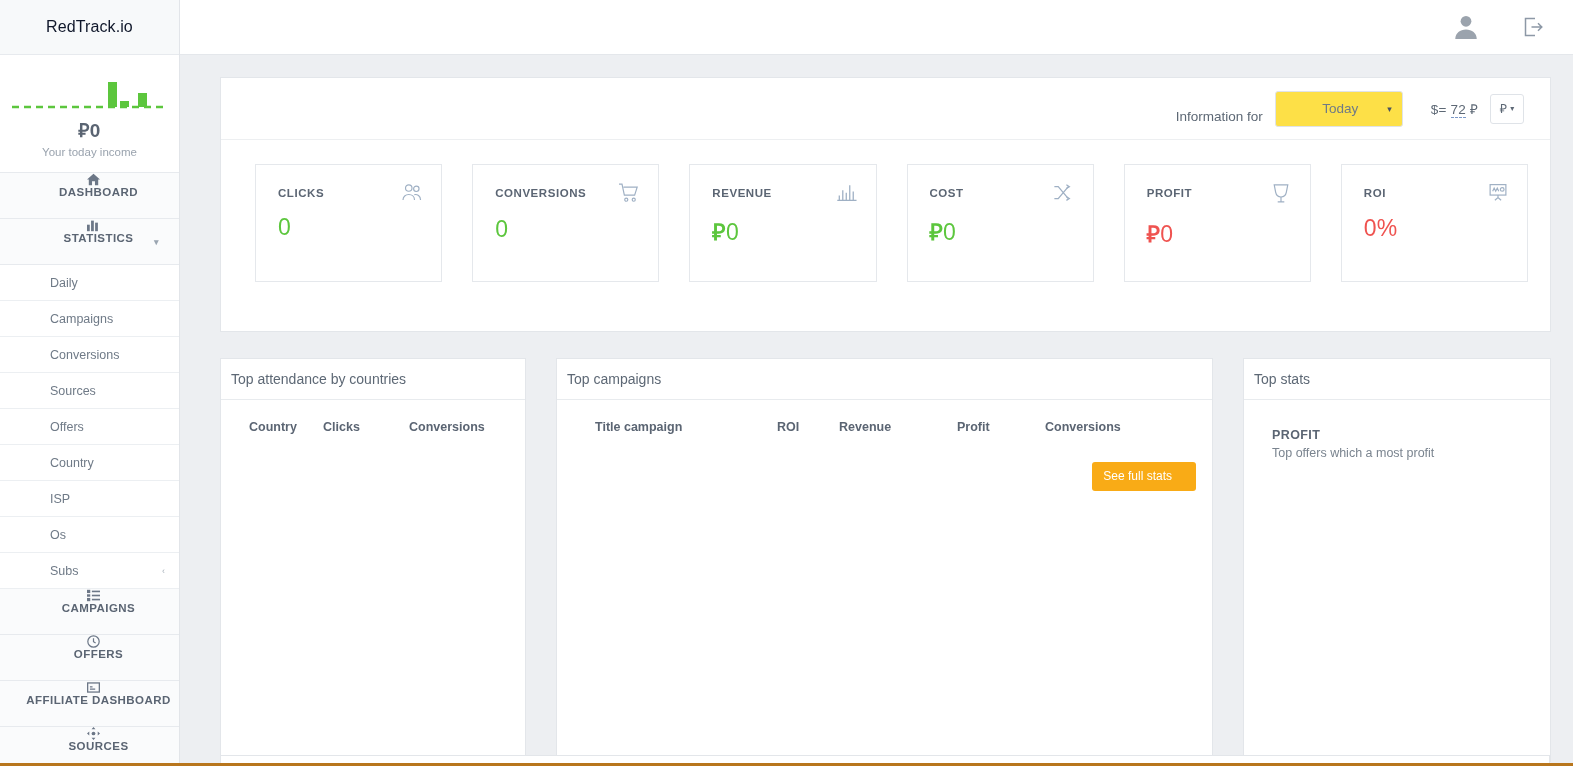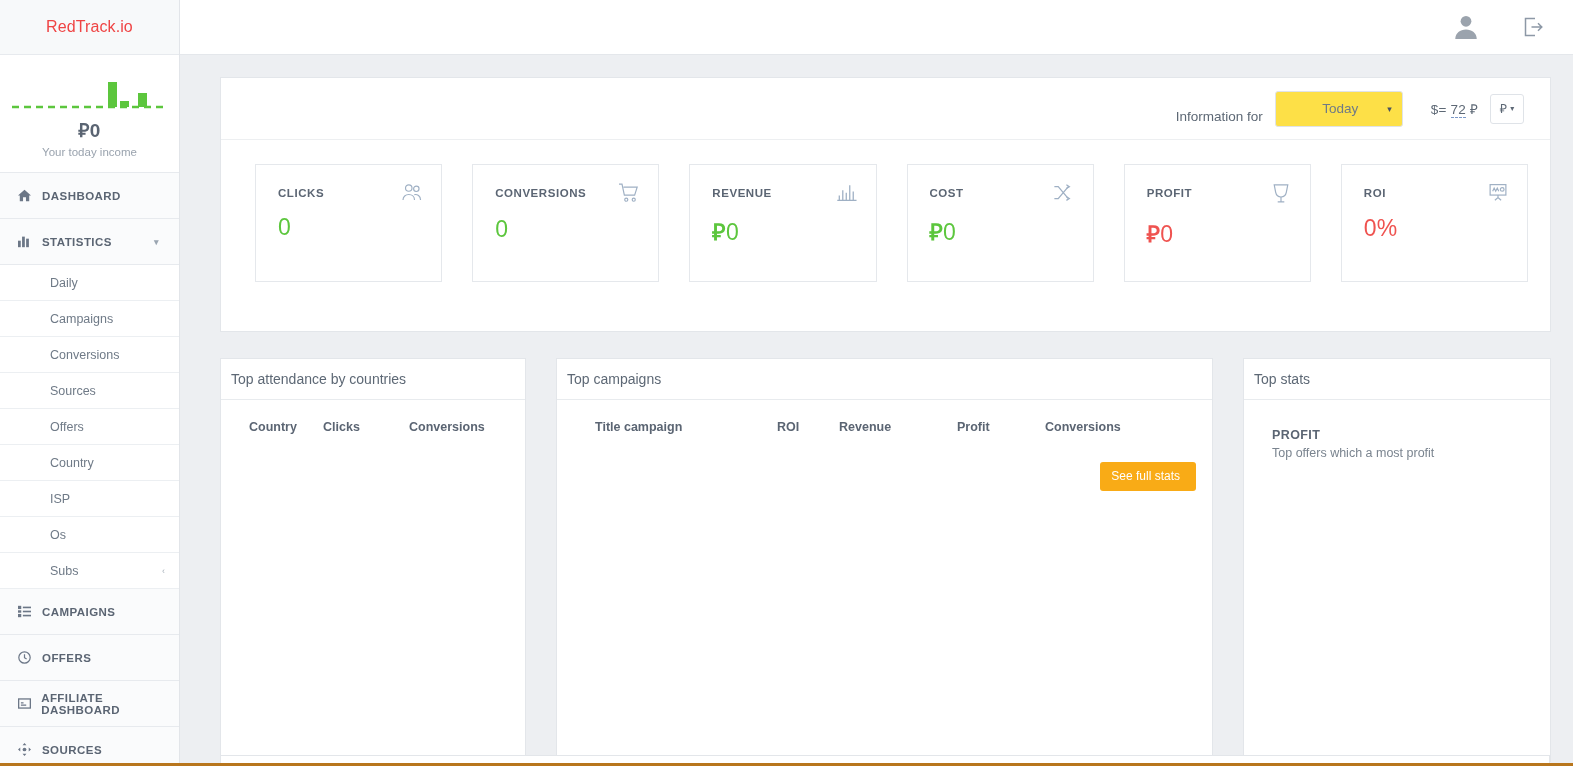--- a/index.html
+++ b/index.html
@@ -21,21 +21,21 @@
     border-right: 1px solid #e2e5e9;
     z-index: 5;
   }
   .brand {
     height: 55px;
     display: flex; align-items: center; justify-content: center;
     background: #f7f9fa;
     border-bottom: 1px solid #e7eaee;
   }
   .brand-text {
-    font-size: 16px; color: #ef4444; font-weight: 400;
+    font-size: 16px; color: #0f172a; font-weight: 400;
     letter-spacing: .1px;
   }
   .income-box {
     background: #ffffff;
     padding: 16px 10px 14px 10px;
     text-align: center;
     border-bottom: 1px solid #e7eaee;
   }
   .spark {
     height: 44px; width: 160px; margin: 0 auto 2px auto;
@@ -50,20 +50,21 @@
   .nav-group { list-style: none; margin: 0; padding: 0; }
   .nav-item {
     height: 46px;
     display: flex; align-items: center;
     padding: 0 0 0 18px;
     border-bottom: 1px solid #e7eaee;
     font-size: 11.5px; font-weight: 700;
     color: #5b6573; letter-spacing: .45px;
     cursor: pointer; position: relative;
     background: #fafbfc;
+    flex-direction: column;
   }
   .nav-item .nv-icon {
     width: 19px; display: inline-flex; align-items: center;
     color: #6c7787; margin-right: 5px;
   }
   .nav-item .caret {
     position: absolute; right: 20px; top: 50%;
     transform: translateY(-50%);
     color: #9aa5b1; font-size: 9px;
   }
@@ -209,21 +210,21 @@
 
   .cmp-th-1 { width: 210px; padding-left: 28px !important; }
   .cmp-th-2 { width: 62px; }
   .cmp-th-3 { width: 118px; }
   .cmp-th-4 { width: 88px; }
 
   .btn-stats {
     position: absolute; right: 16px; top: 62px;
     background: #f9ab16; color: #ffffff;
     font-size: 12px; border: none; border-radius: 3px;
-    padding: 7px 16px 8px 11px;
+    padding: 7px 24px 8px 11px;
     cursor: pointer;
   }
 
   .offer-block { padding: 12px 0 0 18px; }
   .offer-title {
     font-size: 12.5px; color: #5b6573; font-weight: 700;
     letter-spacing: .4px; margin-bottom: 4px;
   }
   .offer-sub { font-size: 12.5px; color: #7a848f; }
 

